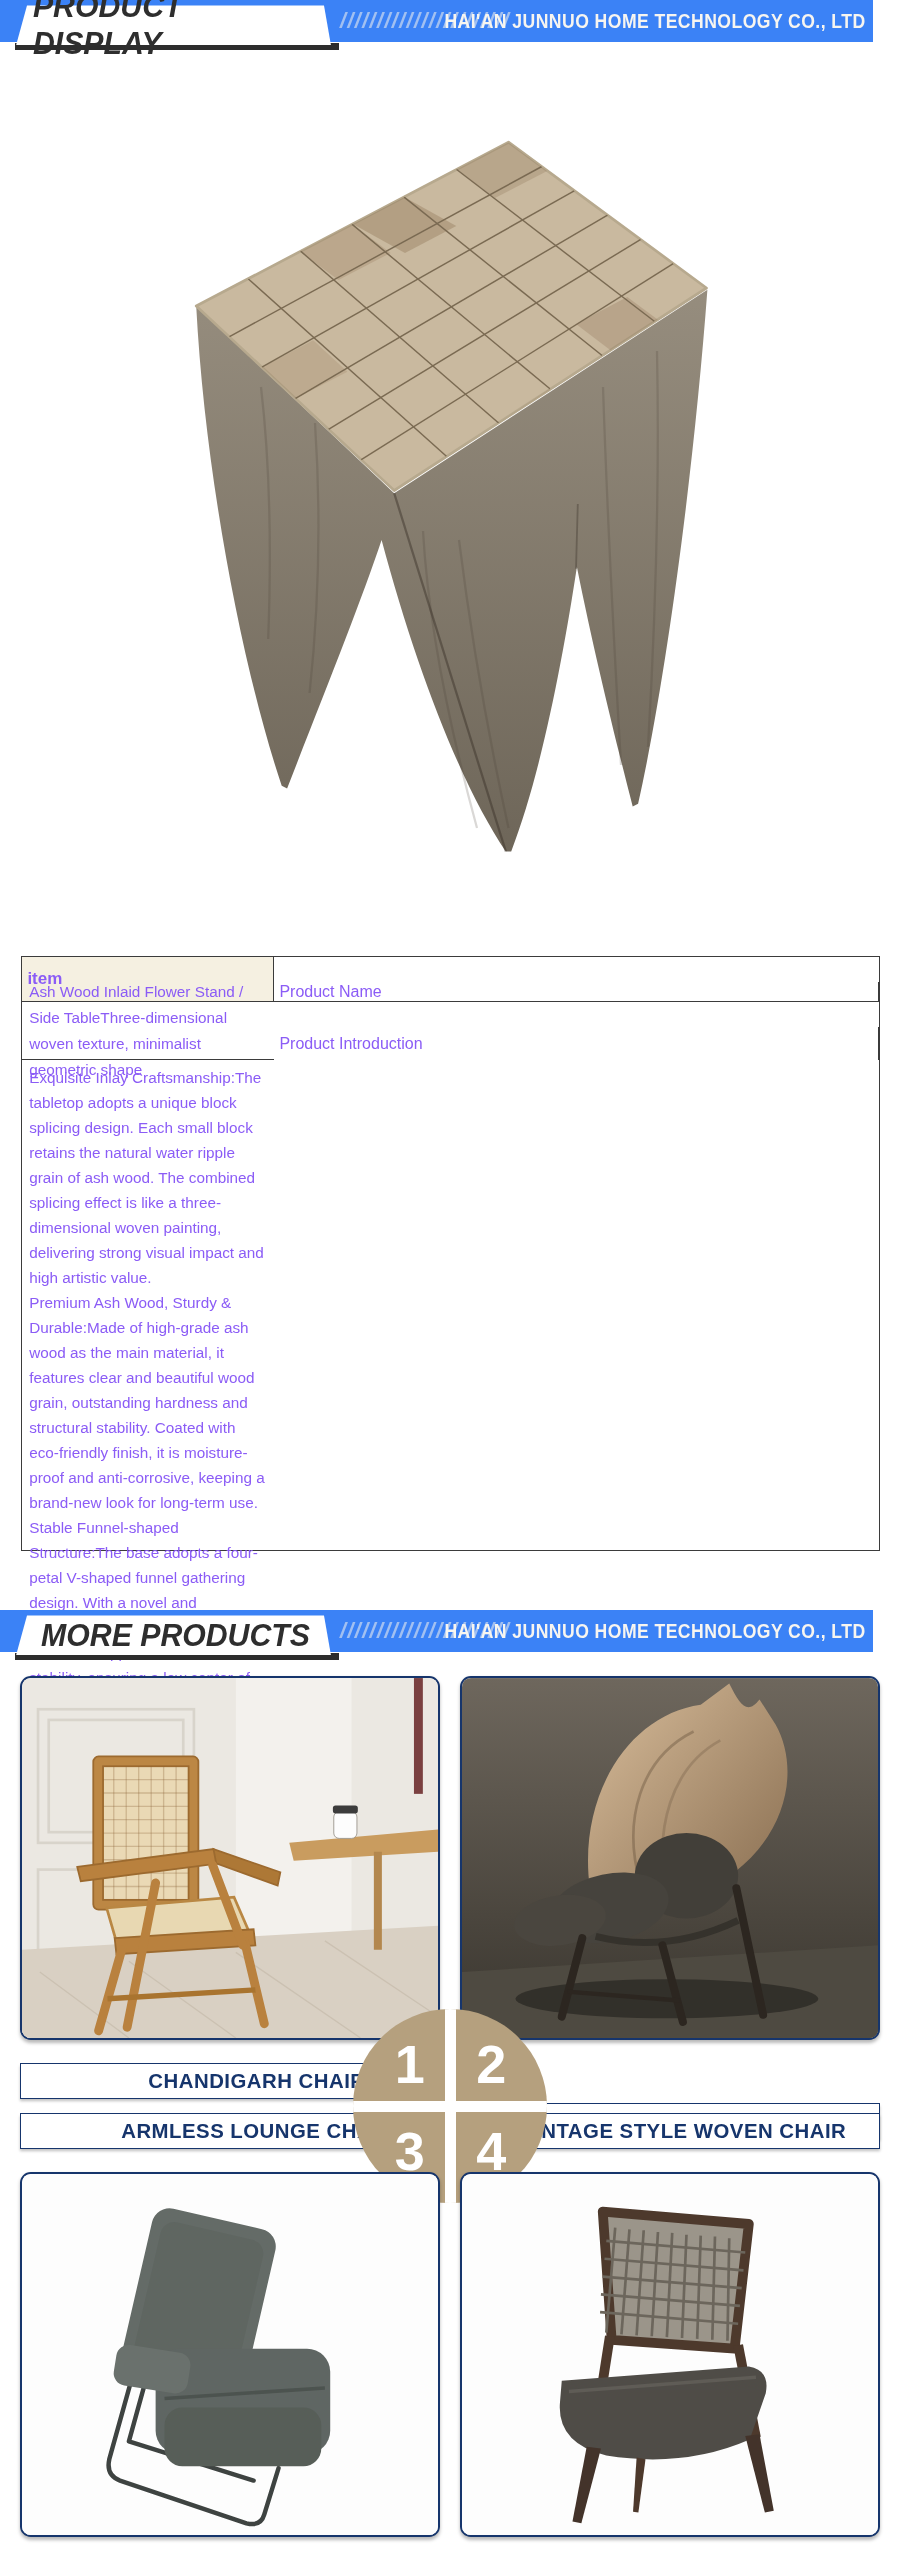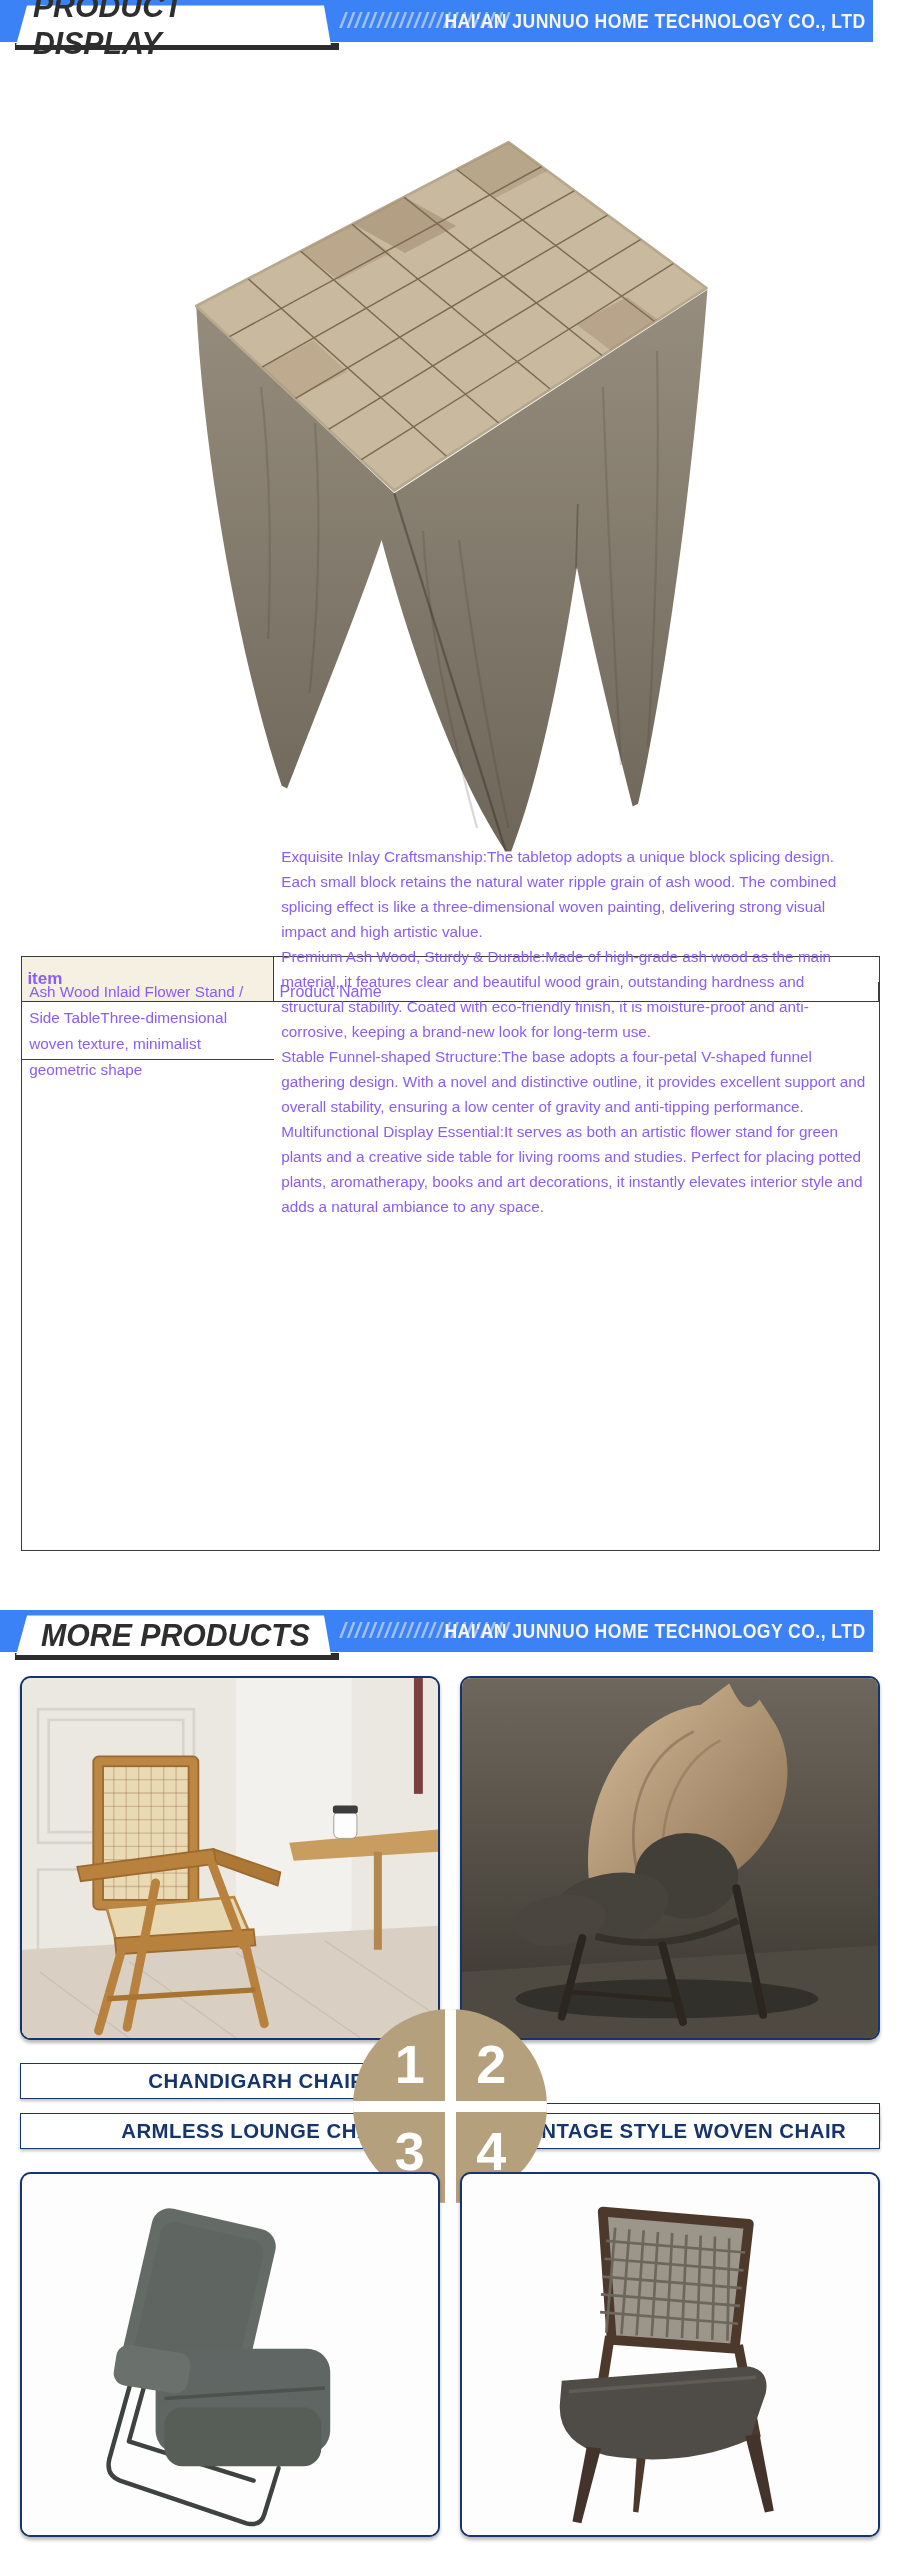--- a/index.html
+++ b/index.html
@@ -127,20 +127,21 @@
           <line x1="231" y1="381" x2="578" y2="163"></line>
         </g>
       </g>
     </svg>
   </div>
 
   <div class="spec">
     <div class="cell hdr">item</div>
     <div class="cell item">Product Name</div>
     <div class="cell det last-col">Ash Wood Inlaid Flower Stand / Side TableThree-dimensional woven texture, minimalist geometric shape</div>
+    <div class="cell item last-row">Product Introduction</div>
     <div class="cell det intro last-col last-row">Exquisite Inlay Craftsmanship:The tabletop adopts a unique block splicing design. Each small block retains the natural water ripple grain of ash wood. The combined splicing effect is like a three-dimensional woven painting, delivering strong visual impact and high artistic value.
 Premium Ash Wood, Sturdy &amp; Durable:Made of high-grade ash wood as the main material, it features clear and beautiful wood grain, outstanding hardness and structural stability. Coated with eco-friendly finish, it is moisture-proof and anti-corrosive, keeping a brand-new look for long-term use.
 Stable Funnel-shaped Structure:The base adopts a four-petal V-shaped funnel gathering design. With a novel and distinctive outline, it provides excellent support and overall stability, ensuring a low center of gravity and anti-tipping performance.
 Multifunctional Display Essential:It serves as both an artistic flower stand for green plants and a creative side table for living rooms and studies. Perfect for placing potted plants, aromatherapy, books and art decorations, it instantly elevates interior style and adds a natural ambiance to any space.</div>
   </div>
 
   <div class="banner" style="top:1610px;">
     <div class="underbar"></div>
     <div class="plate"></div>
     <div class="plate-title">MORE PRODUCTS</div>

